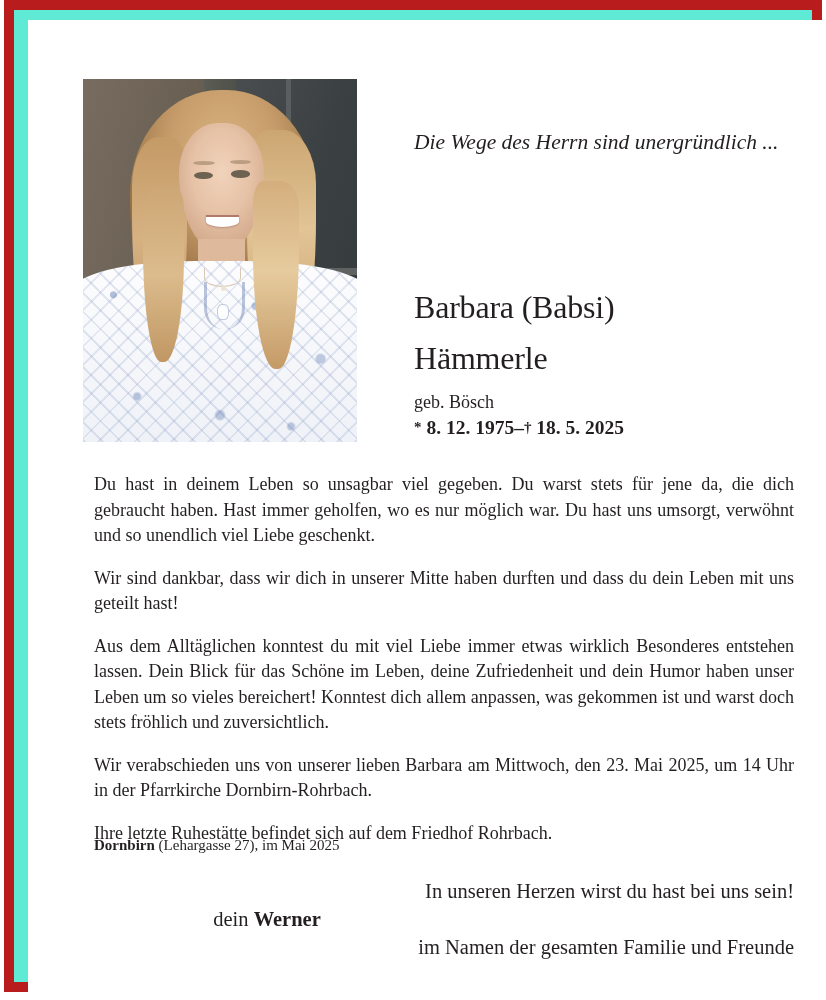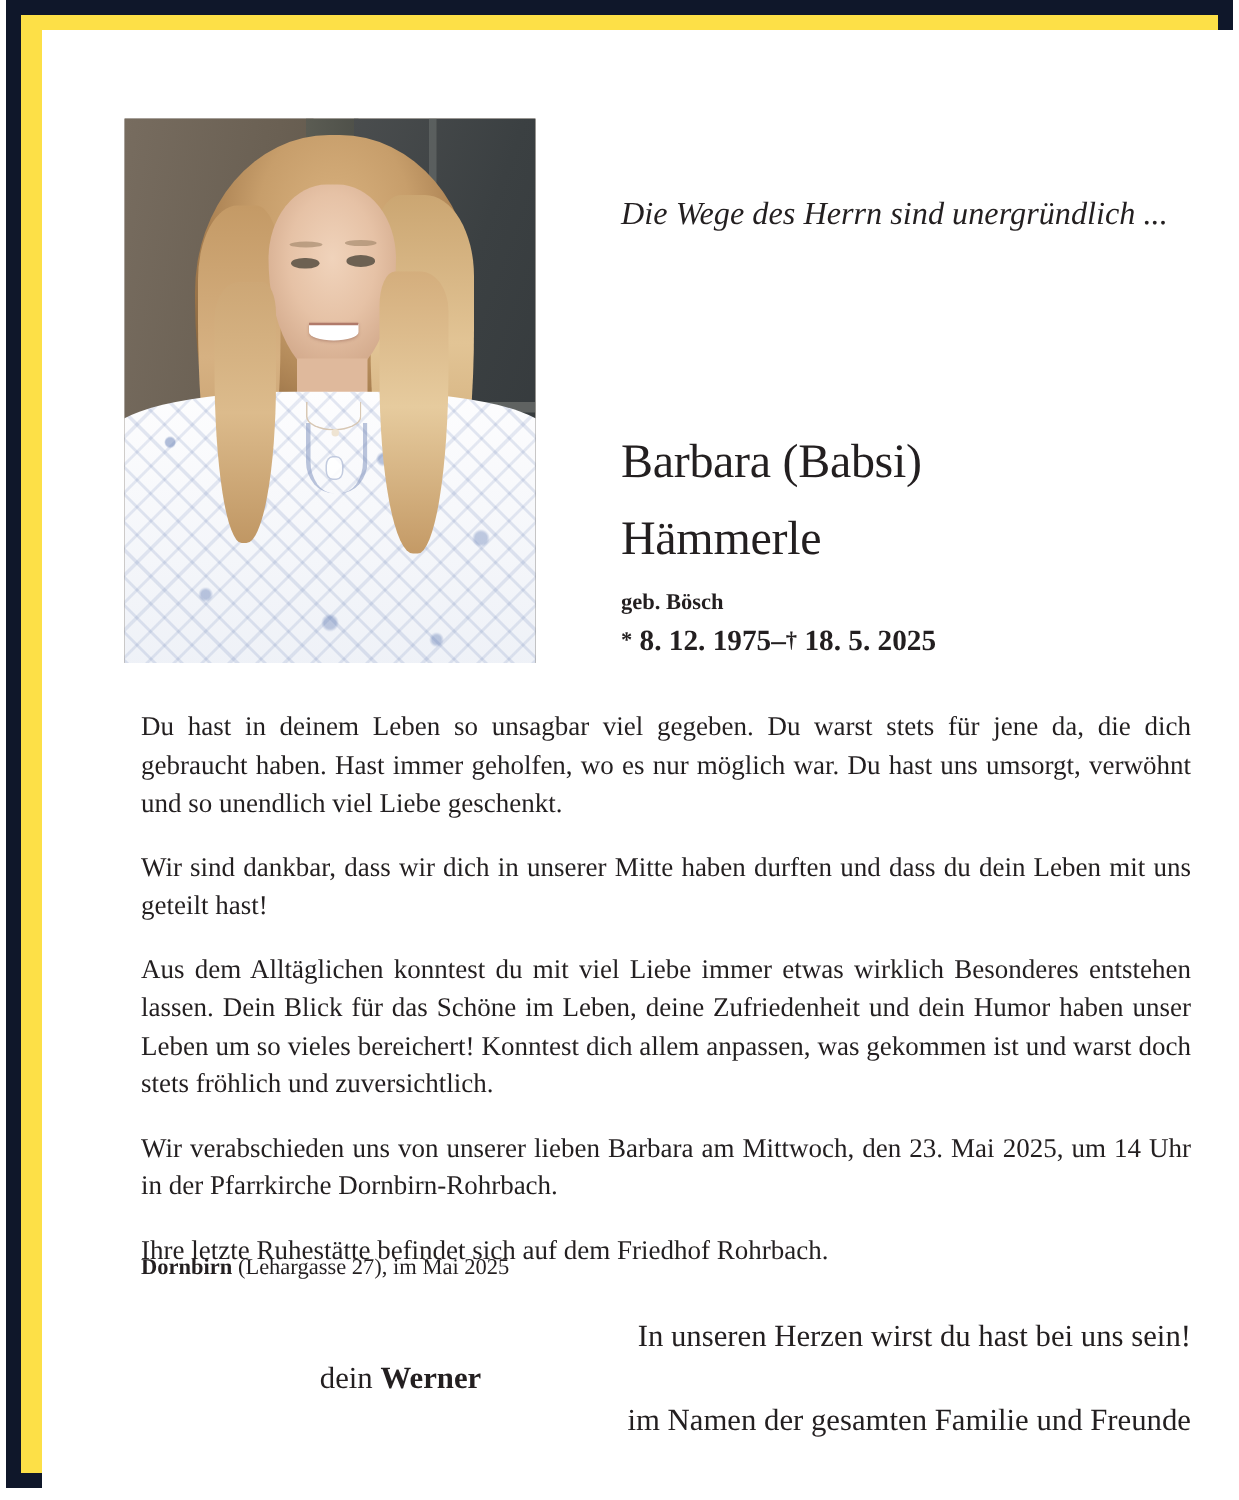--- a/index.html
+++ b/index.html
@@ -23,22 +23,22 @@
     height: 1000px;
     background: #ffffff;
     box-sizing: border-box;
   }
   .frame-border {
     position: absolute;
     left: 4px;
     top: 0px;
     width: 818px;
     height: 992px;
-    border: 10px solid #0f172a;
-    background: #fde047;
+    border: 10px solid #b91c1c;
+    background: #5eead4;
     box-sizing: border-box;
   }
   .frame-inner {
     position: absolute;
     left: 14px;
     top: 10px;
     width: 798px;
     height: 972px;
     background: #ffffff;
   }
@@ -238,22 +238,22 @@
     width: 400px;
   }
   .name-line {
     font-size: 32px;
     line-height: 51px;
     color: #231f20;
     letter-spacing: -0.2px;
     white-space: nowrap;
   }
   .maiden {
-    font-size: 15px;
-    font-weight: bold;
+    font-size: 18px;
+    font-weight: normal;
     line-height: 25px;
     margin-top: 6px;
     color: #231f20;
   }
   .dates {
     font-size: 19.5px;
     font-weight: bold;
     line-height: 24px;
     color: #231f20;
   }

